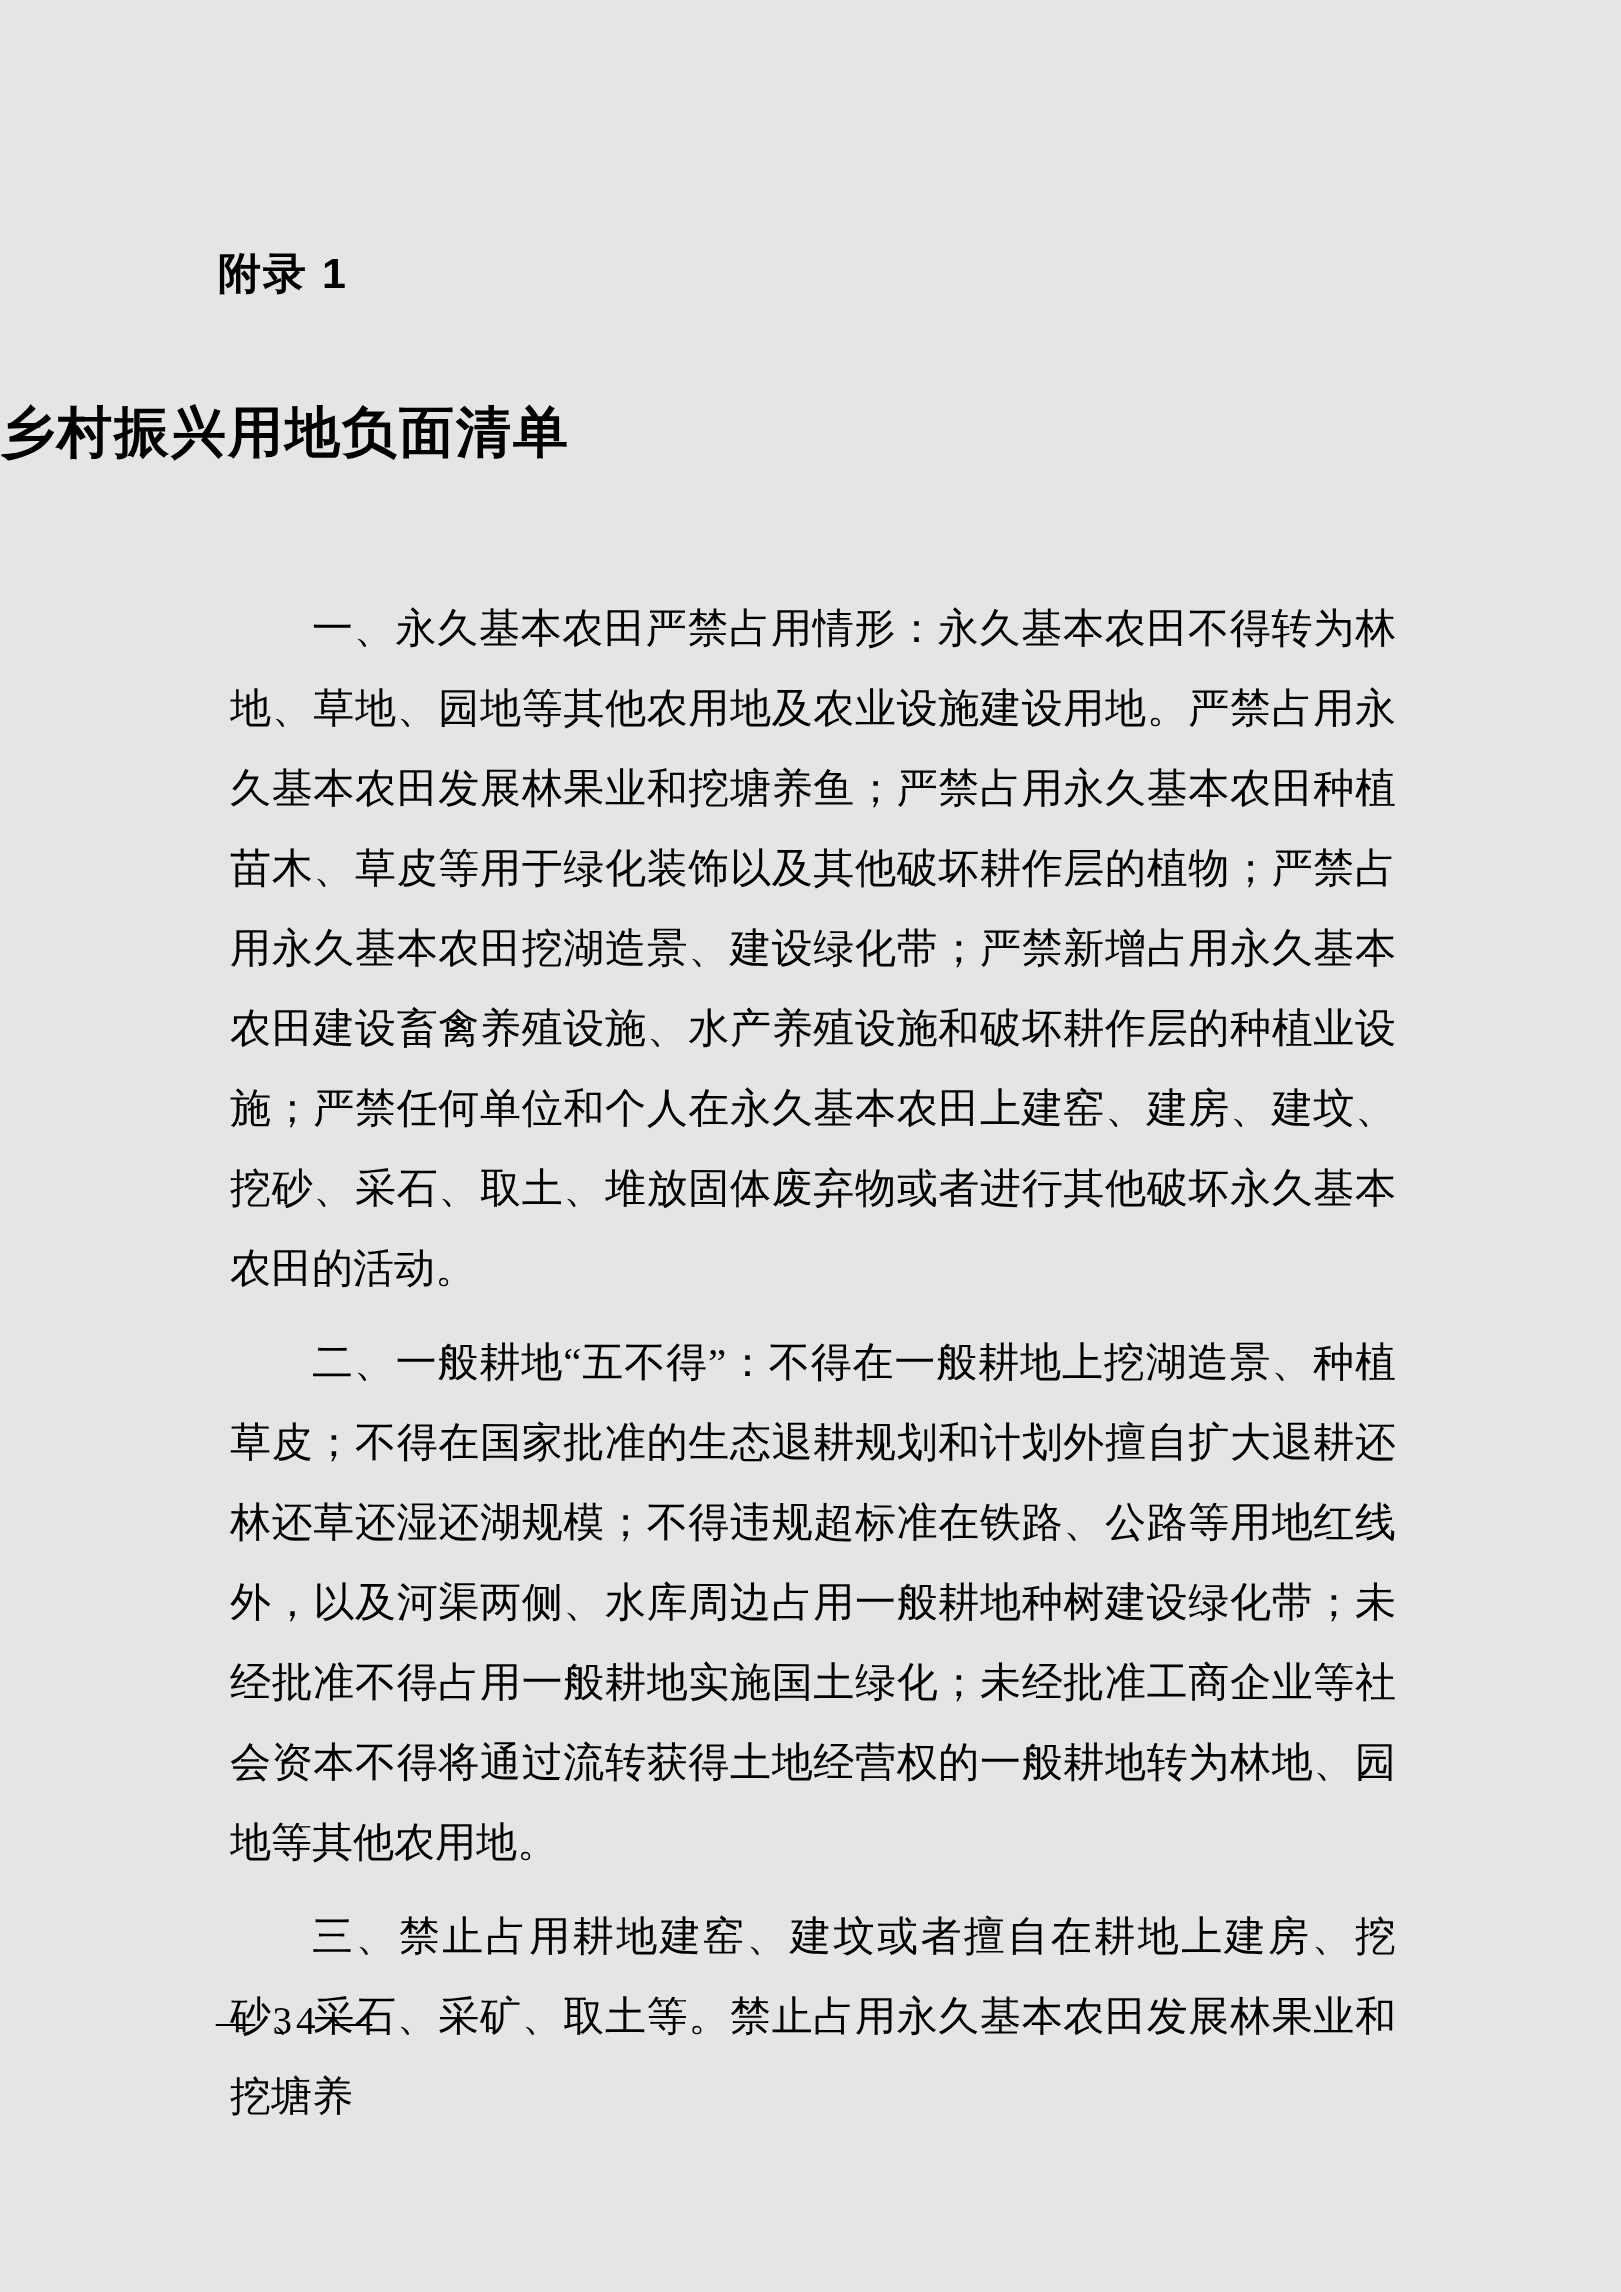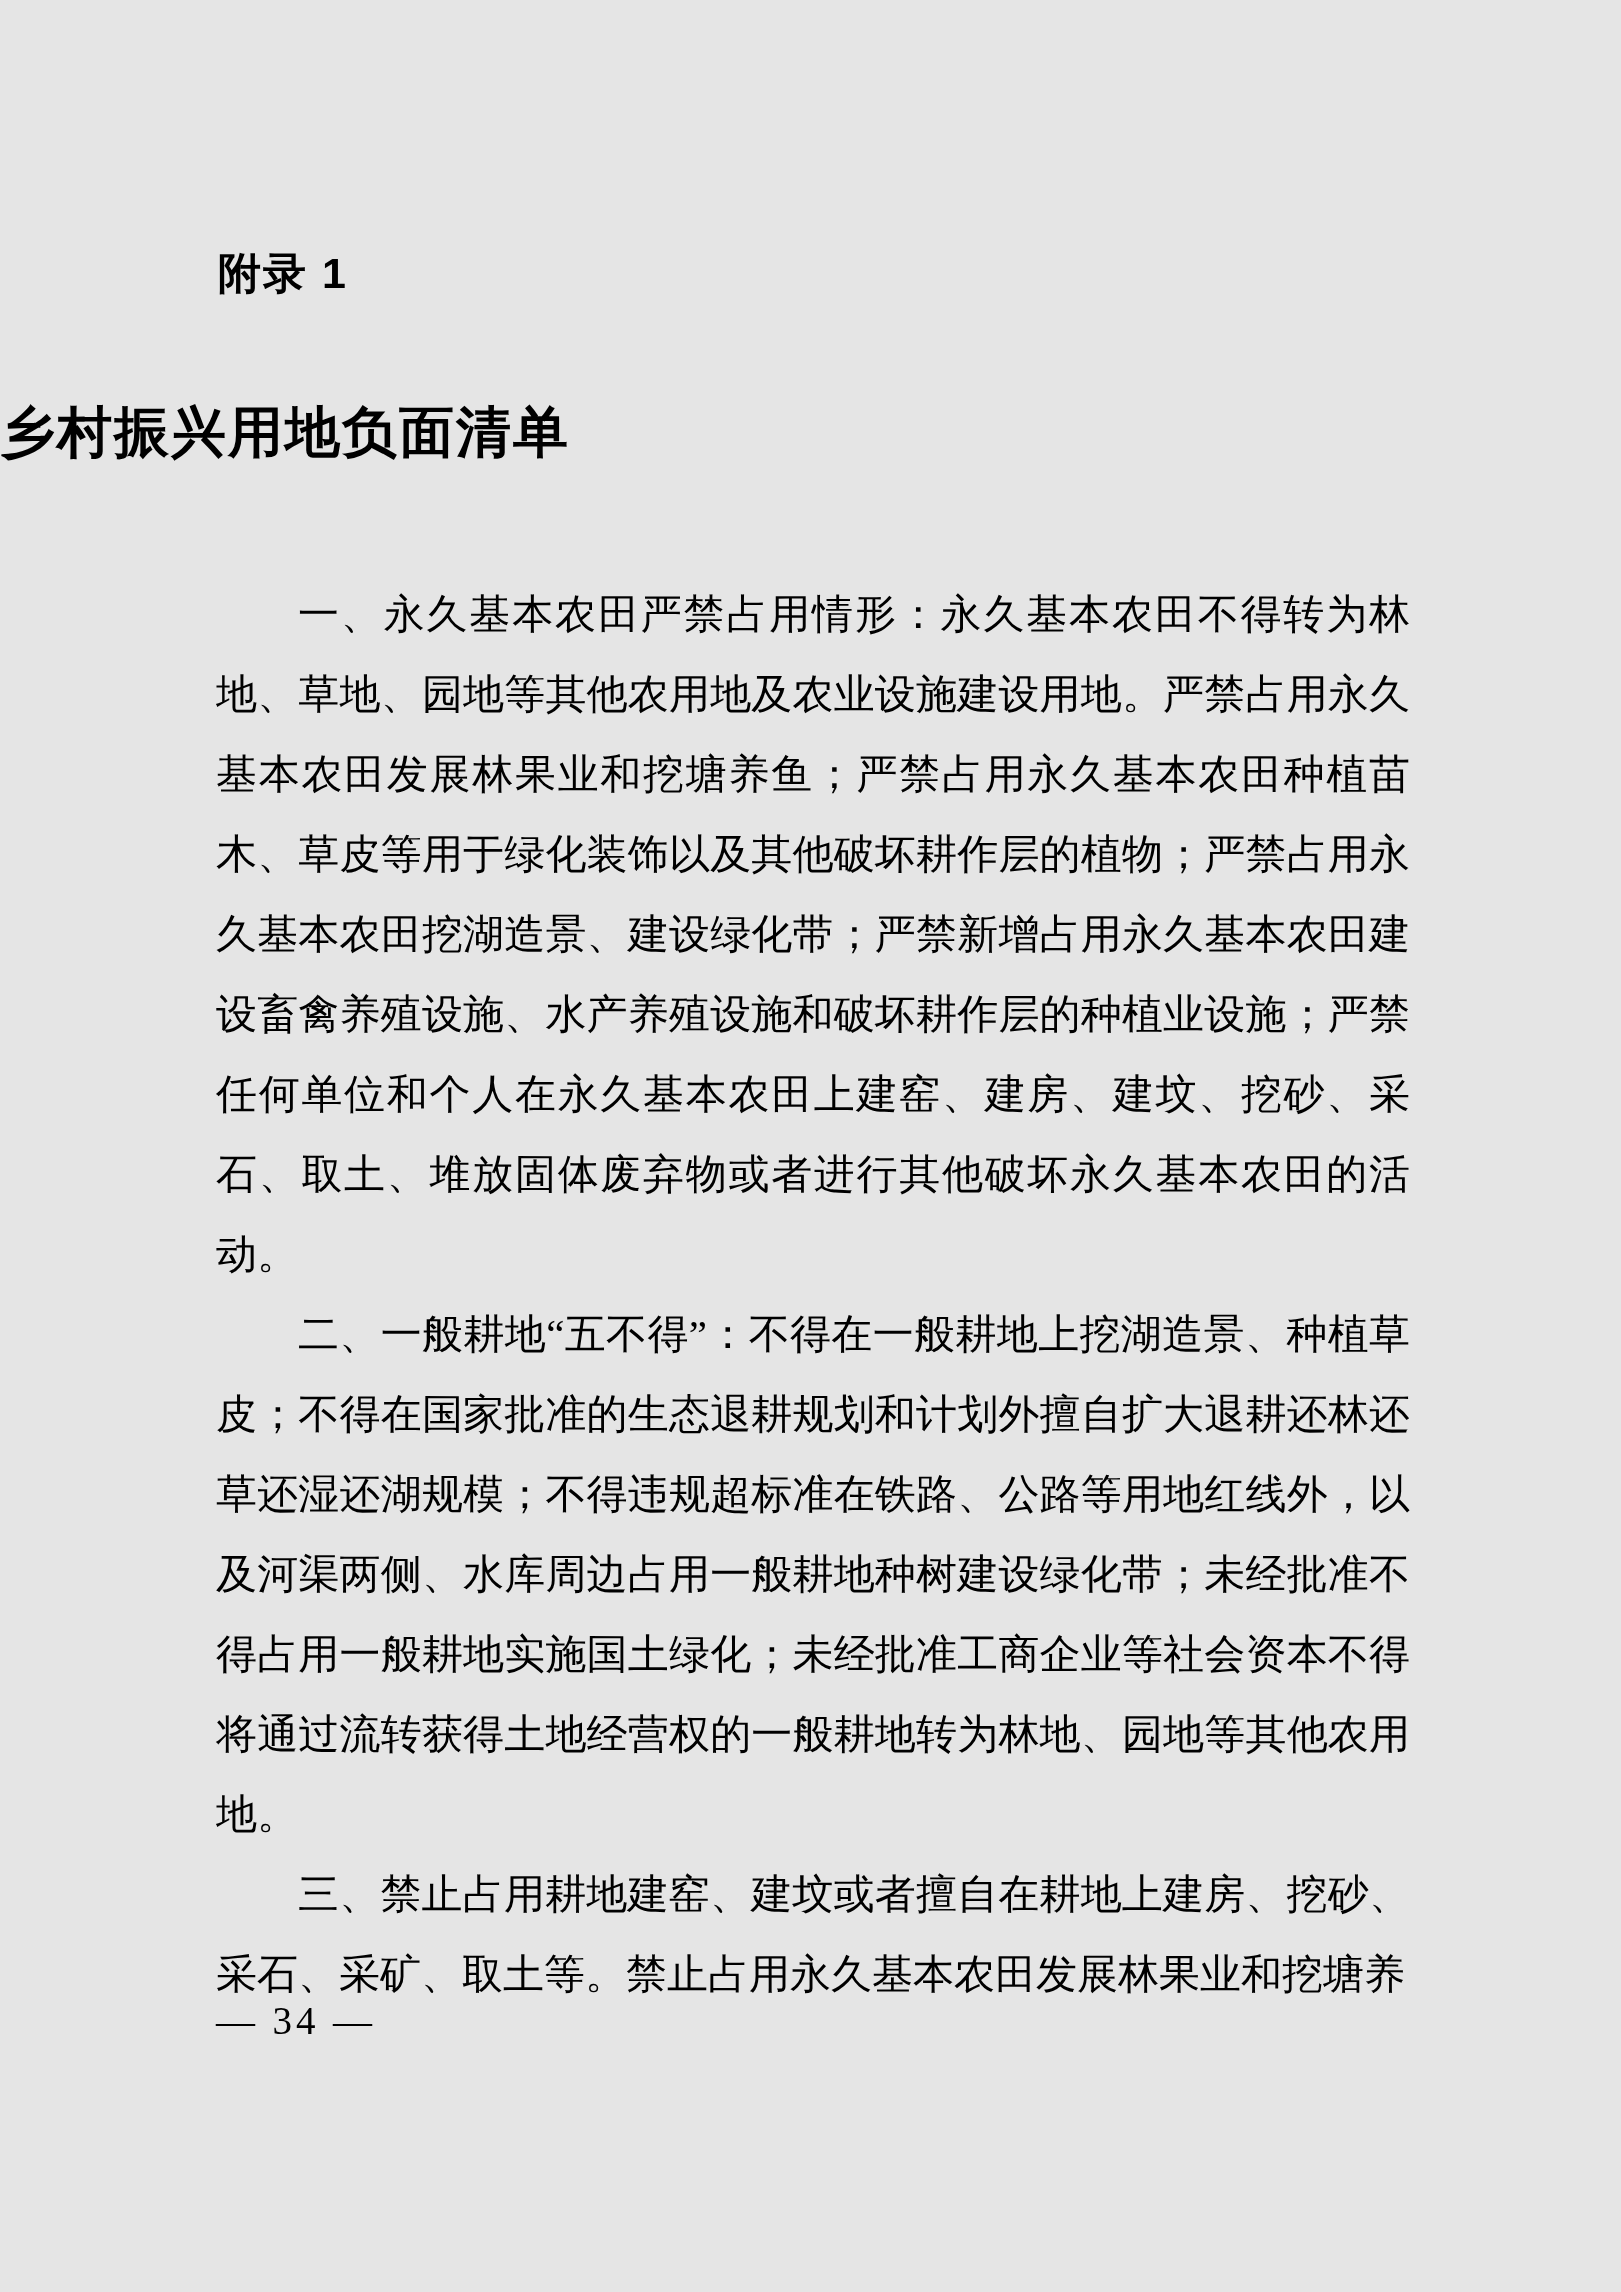--- a/index.html
+++ b/index.html
@@ -42,21 +42,21 @@
     position: absolute;
     left: 216px;
     top: 574px;
     width: 1194px;
     font-size: 41px;
     line-height: 80px;
     text-align: justify;
     text-justify: inter-ideograph;
   }
   .para {
-    margin: 0;
+    margin: 14px;
     padding: 0;
     text-indent: 2em;
   }
   .footer {
     position: absolute;
     left: 216px;
     top: 1998px;
     font-size: 39px;
     letter-spacing: 3.9px;
     white-space: nowrap;

